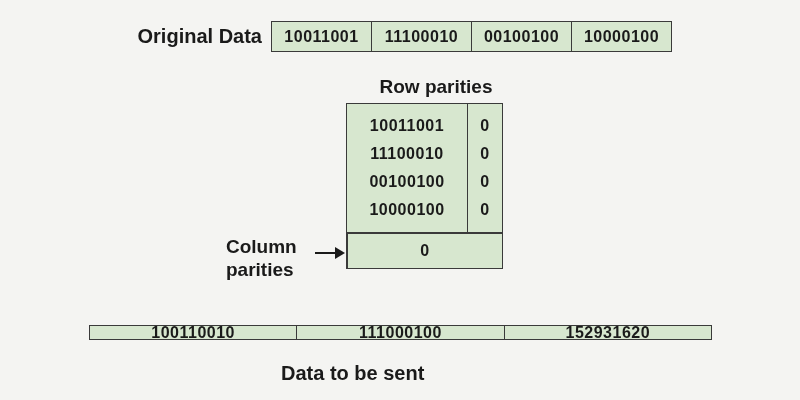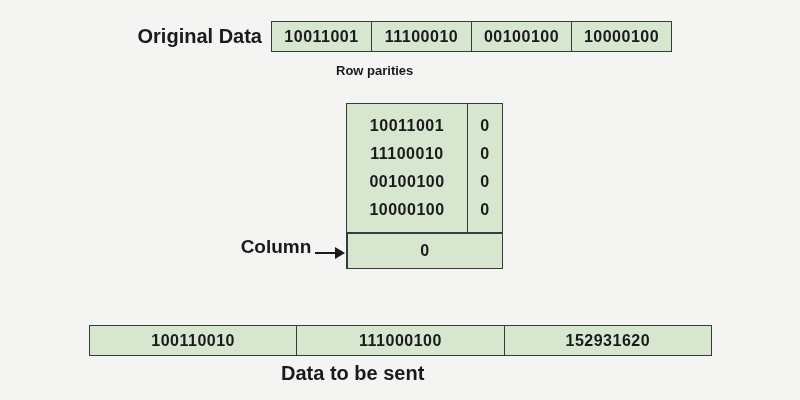--- a/index.html
+++ b/index.html
@@ -23,32 +23,32 @@
     position: absolute; left: 90px; top: 22px; width: 172px; height: 28px;
     line-height: 28px; font-size: 20px; text-align: right;
   }
 
   .cellrow {
     position: absolute; display: flex;
     background: var(--cell-fill);
     border: 1px solid var(--cell-border);
   }
   .original-row { left: 271px; top: 21px; width: 401px; height: 31px; }
-  .sent-row     { left: 89px;  top: 325px; width: 623px; height: 31px; }
+  .sent-row     { left: 89px;  top: 325px; width: 623px; height: 15px; }
 
   .cell {
     flex: 1; display: flex; align-items: center; justify-content: center;
     font-size: 16px; font-weight: bold; letter-spacing: 0.5px;
     border-left: 1px solid var(--cell-border);
   }
   .cell:first-child { border-left: none; }
 
   .row-parities-title {
-    position: absolute; left: 336px; top: 59px; width: 200px;
-    font-size: 13px; text-align: left; line-height: 24px;
+    position: absolute; left: 336px; top: 75px; width: 200px;
+    font-size: 19px; text-align: center; line-height: 24px;
   }
 
   .ptable {
     position: absolute; left: 346px; width: 157px;
     background: var(--cell-fill);
     border: 1px solid var(--cell-border);
     display: flex;
   }
   .ptable-main   { top: 103px; height: 130px; }
   .ptable-bottom { top: 233px; height: 36px; }
@@ -60,21 +60,21 @@
     display: flex; flex-direction: column; justify-content: center;
   }
   .prow {
     height: 28px; line-height: 28px; text-align: center;
     font-size: 16px; font-weight: bold; letter-spacing: 0.5px;
   }
   .ptable-bottom .prow { height: 100%; line-height: 34px; }
 
   .column-parities-label {
     position: absolute; left: 226px; top: 235px; width: 100px;
-    font-size: 19px; line-height: 23px; text-align: center;
+    font-size: 19px; line-height: 23px; text-align: left;
   }
 
   .arrow {
     position: absolute; left: 312px; top: 245px; width: 34px; height: 16px;
     color: var(--text);
   }
 
   .sent-label {
     position: absolute; left: 281px; top: 360px; width: 200px;
     font-size: 20px; text-align: left; line-height: 26px;
@@ -112,20 +112,21 @@
   </div>
 
   <div class="ptable ptable-bottom">
     <div class="pcol-parity">
       <div class="prow">0</div>
     </div>
   </div>
 
   <div class="label column-parities-label">
     <div>Column</div>
+    <div>parities</div>
   </div>
 
   <svg class="arrow" viewBox="0 0 34 16" xmlns="http://www.w3.org/2000/svg">
     <line x1="3" y1="8" x2="24" y2="8" stroke="currentColor" stroke-width="2"></line>
     <polygon points="23,2 33,8 23,14" fill="currentColor"></polygon>
   </svg>
 
   <div class="cellrow sent-row">
     <div class="cell">100110010</div>
     <div class="cell">111000100</div>

